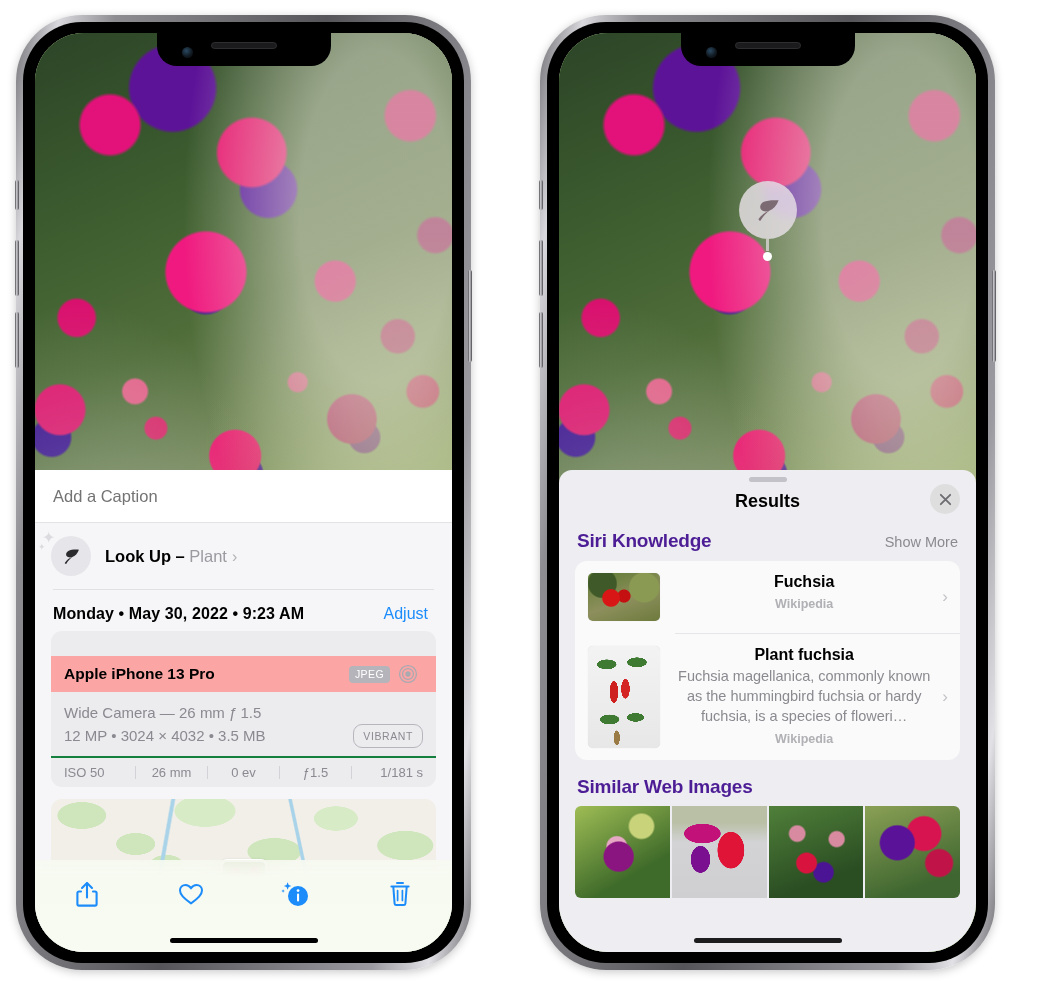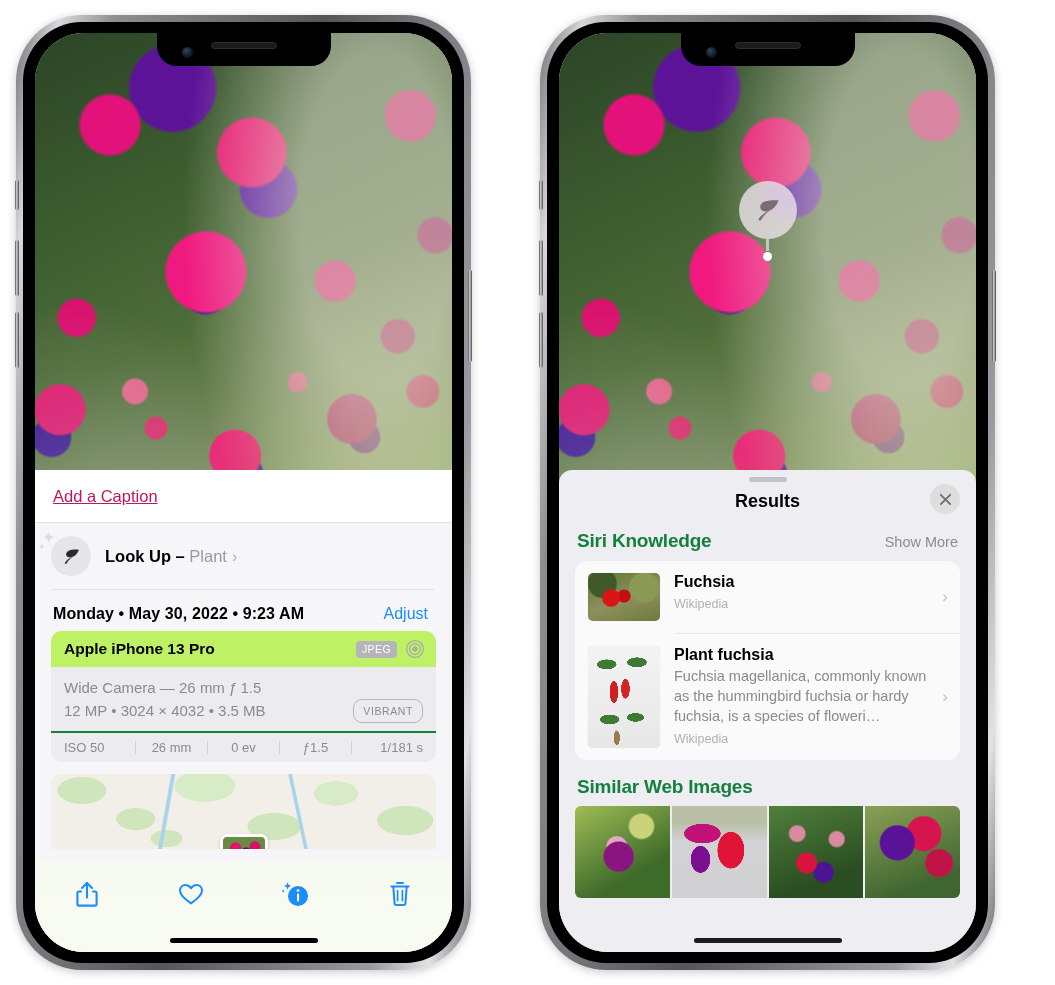--- a/index.html
+++ b/index.html
@@ -114,21 +114,21 @@
     background: #f7f7f9;
     z-index: 20;
   }
   .left-sheet { top: 437px; background: #f6f6f8; }
 
   .caption-row {
     background: #ffffff;
     padding: 17px 18px 16px 18px;
     border-bottom: 1px solid #e3e3e6;
   }
-  .caption-ph { font-size: 16.5px; color: #be185d; text-decoration: underline; }
+  .caption-ph { font-size: 16.5px; color: #737373; }
 
   .lookup-row {
     display: flex; align-items: center;
     padding: 13px 18px 13px 16px;
     position: relative;
   }
   .leaf-wrap { position: relative; width: 40px; height: 40px; margin-right: 14px; flex: 0 0 auto; }
   .leaf-circle {
     width: 40px; height: 40px; border-radius: 50%;
     background: #e6e6ea;
@@ -149,22 +149,23 @@
   .file-name { font-size: 16px; color: #8d8d93; }
 
   .cam-card {
     margin: 4px 16px 0 16px;
     background: #ececef;
     border-radius: 11px;
     overflow: hidden;
   }
   .cam-head {
     display: flex; align-items: center; justify-content: space-between;
-    background: #bef264;
-    padding: 8px 11px 8px 13px;
+    background: #fca5a5;
+    padding: 8px 18px 8px 13px;
+    margin-top: 25px;
   }
   .cam-title { font-size: 15.5px; font-weight: bold; color: #000; }
   .cam-head-right { display: flex; align-items: center; gap: 8px; }
   .jpeg-badge {
     background: #b4b4ba; color: #fff;
     font-size: 10.5px; font-weight: normal; letter-spacing: .4px;
     padding: 2.5px 6px; border-radius: 4px;
   }
   .depth-ico { width: 20px; height: 20px; }
   .cam-body { padding: 9px 13px 8px 13px; }
@@ -270,21 +271,21 @@
   .close-btn {
     position: absolute; right: 16px; top: 2px;
     width: 30px; height: 30px; border-radius: 50%;
     background: #dededf;
     display: flex; align-items: center; justify-content: center;
   }
   .sec-head {
     display: flex; align-items: baseline; justify-content: space-between;
     padding: 4px 18px 9px 18px;
   }
-  .sec-title { font-size: 19px; font-weight: bold; color: #15803d; letter-spacing: -.2px; }
+  .sec-title { font-size: 19px; font-weight: bold; color: #4c1d95; letter-spacing: -.2px; }
   .show-more { font-size: 14.5px; color: #8a8a90; }
 
   .know-card {
     margin: 0 16px;
     background: #fafafa;
     border-radius: 12px;
     overflow: hidden;
   }
   .know-item { display: flex; padding: 12px 12px 12px 13px; align-items: flex-start; }
   .know-sep { height: 1px; background: #e6e6e9; margin-left: 100px; }
@@ -305,24 +306,24 @@
     background-image:
       radial-gradient(ellipse 16px 8px at 26% 18%, #3e7a32 0 60%, transparent 62%),
       radial-gradient(ellipse 16px 8px at 68% 16%, #3e7a32 0 60%, transparent 62%),
       radial-gradient(ellipse 7px 18px at 36% 45%, #cf2020 0 60%, transparent 62%),
       radial-gradient(ellipse 7px 16px at 52% 42%, #d42424 0 60%, transparent 62%),
       radial-gradient(ellipse 16px 8px at 30% 72%, #3e7a32 0 60%, transparent 62%),
       radial-gradient(ellipse 14px 7px at 66% 70%, #3e7a32 0 60%, transparent 62%),
       radial-gradient(ellipse 5px 12px at 40% 90%, #9a7b45 0 60%, transparent 62%),
       linear-gradient(180deg,#f3f3f3,#e7e7e7);
   }
-  .know-body { flex: 1; min-width: 0; }
+  .know-body { flex: 1; min-width: 0; text-align: center; }
   .know-title { font-size: 16px; font-weight: bold; color: #000; margin-bottom: 2px; }
   .know-desc { font-size: 14.5px; color: #8a8a90; line-height: 1.38; }
-  .know-src { font-size: 12.5px; color: #b0b0b5; margin-top: 6px; }
+  .know-src { font-size: 12.5px; color: #b0b0b5; margin-top: 6px; font-weight: bold; }
   .know-chev { align-self: center; color: #c3c3c8; font-size: 17px; padding-left: 8px; }
 
   .sim-head { padding: 16px 18px 8px 18px; }
   .sim-strip { display: flex; gap: 2px; padding: 0 16px; }
   .sim-cell { flex: 1; height: 92px; }
   .sim-cell.c1 {
     background-color: #7a9b3e;
     background-image:
       radial-gradient(circle at 46% 55%, #8a1480 0 20%, transparent 22%),
       radial-gradient(circle at 44% 44%, #e7a8c4 0 13%, transparent 15%),

